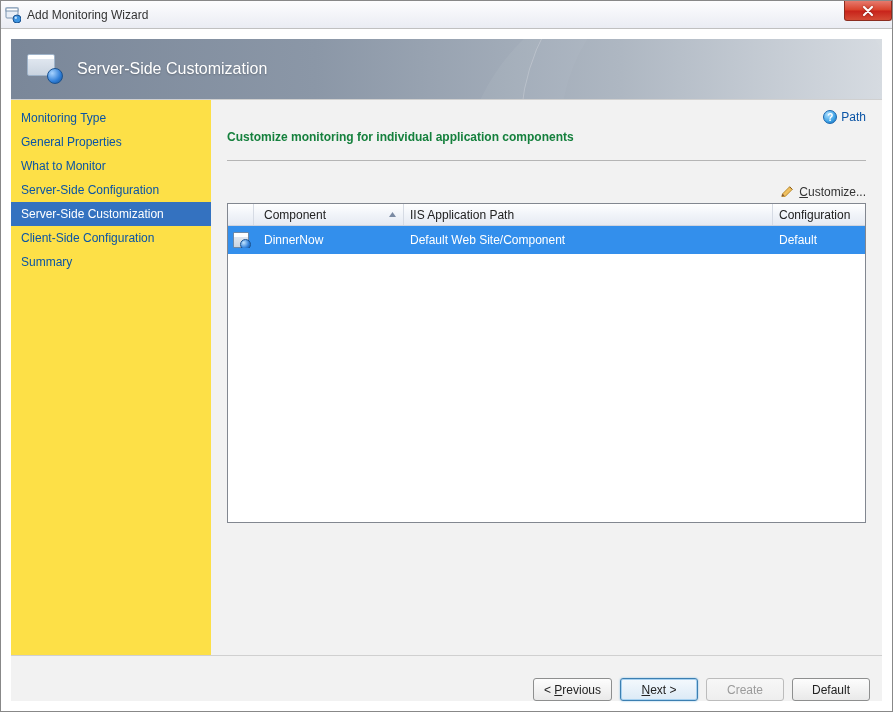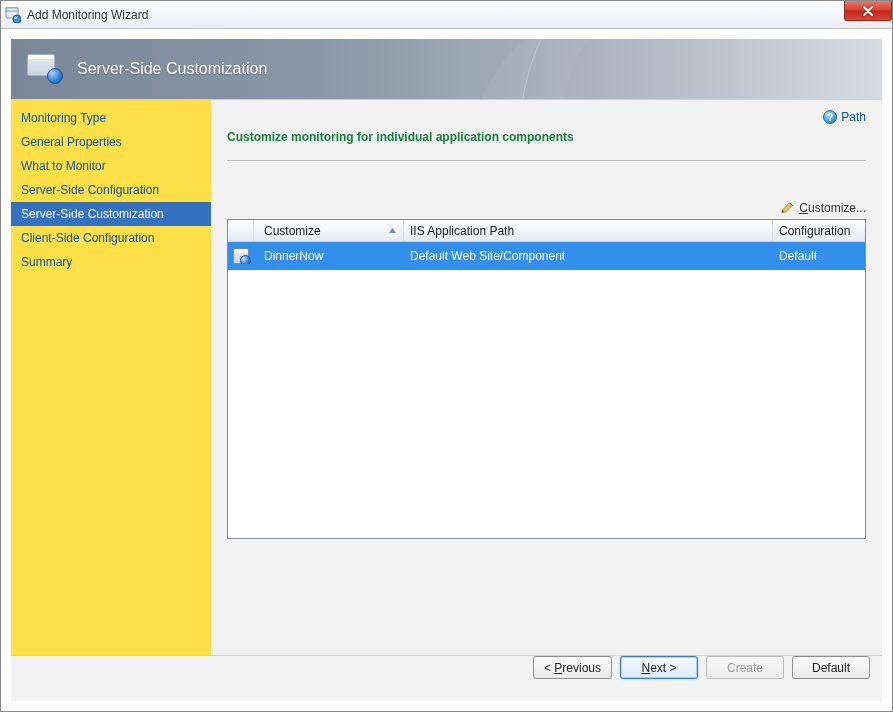--- a/index.html
+++ b/index.html
@@ -169,21 +169,21 @@
       font-weight: bold;
       font-size: 12px;
       margin-top: 18px;
       padding-bottom: 16px;
       border-bottom: 1px solid #b5b5b5;
       color: #15803d;
     }
 
     .customize-link {
       align-self: flex-end;
-      margin-top: 40px;
+      margin-top: 24px;
       margin-bottom: 4px;
       display: flex;
       align-items: center;
       gap: 5px;
       color: #333;
       cursor: pointer;
       font-size: 12px;
     }
     .pencil-icon {
       width: 14px; height: 14px;
@@ -251,21 +251,21 @@
       background: radial-gradient(circle at 30% 30%, #bfe3ff, #2f7ed8 60%, #1a5290);
       border:1px solid #1a5290;
     }
 
     
     .footer {
       height: 46px;
       background: #f2f2f2;
       border-top: 1px solid #d0d0d0;
       display: flex;
-      align-items: flex-start;
+      align-items: flex-end;
       justify-content: flex-end;
       gap: 8px;
       padding: 0 12px;
     }
     .btn {
       min-width: 78px;
       height: 23px;
       background: linear-gradient(to bottom, #fdfdfd, #e9e9e9);
       border: 1px solid #8e8f8f;
       border-radius: 3px;
@@ -342,21 +342,21 @@
           <path d="M11 2 L14 5" stroke="#805010" stroke-width="1"></path>
           <path d="M2 13 L3 10 L5 12 Z" fill="#805030"></path>
         </svg>
         <span><span class="mnemonic">C</span><span></span>ustomize...</span>
       </div>
 
       <div class="grid">
         <div class="grid-header">
           <div class="gh icon-col"></div>
           <div class="gh comp-col">
-            <span>Customize</span>
+            <span>Component</span>
             <span class="sort-arrow">
               <svg width="9" height="9" viewBox="0 0 9 9">
                   <path d="M4.5 2 L8 7 L1 7 Z" fill="#7a8aa3"></path>
                 </svg>
             </span>
           </div>
           <div class="gh path-col">
             <span>IIS Application Path</span>
           </div>
           <div class="gh conf-col">

